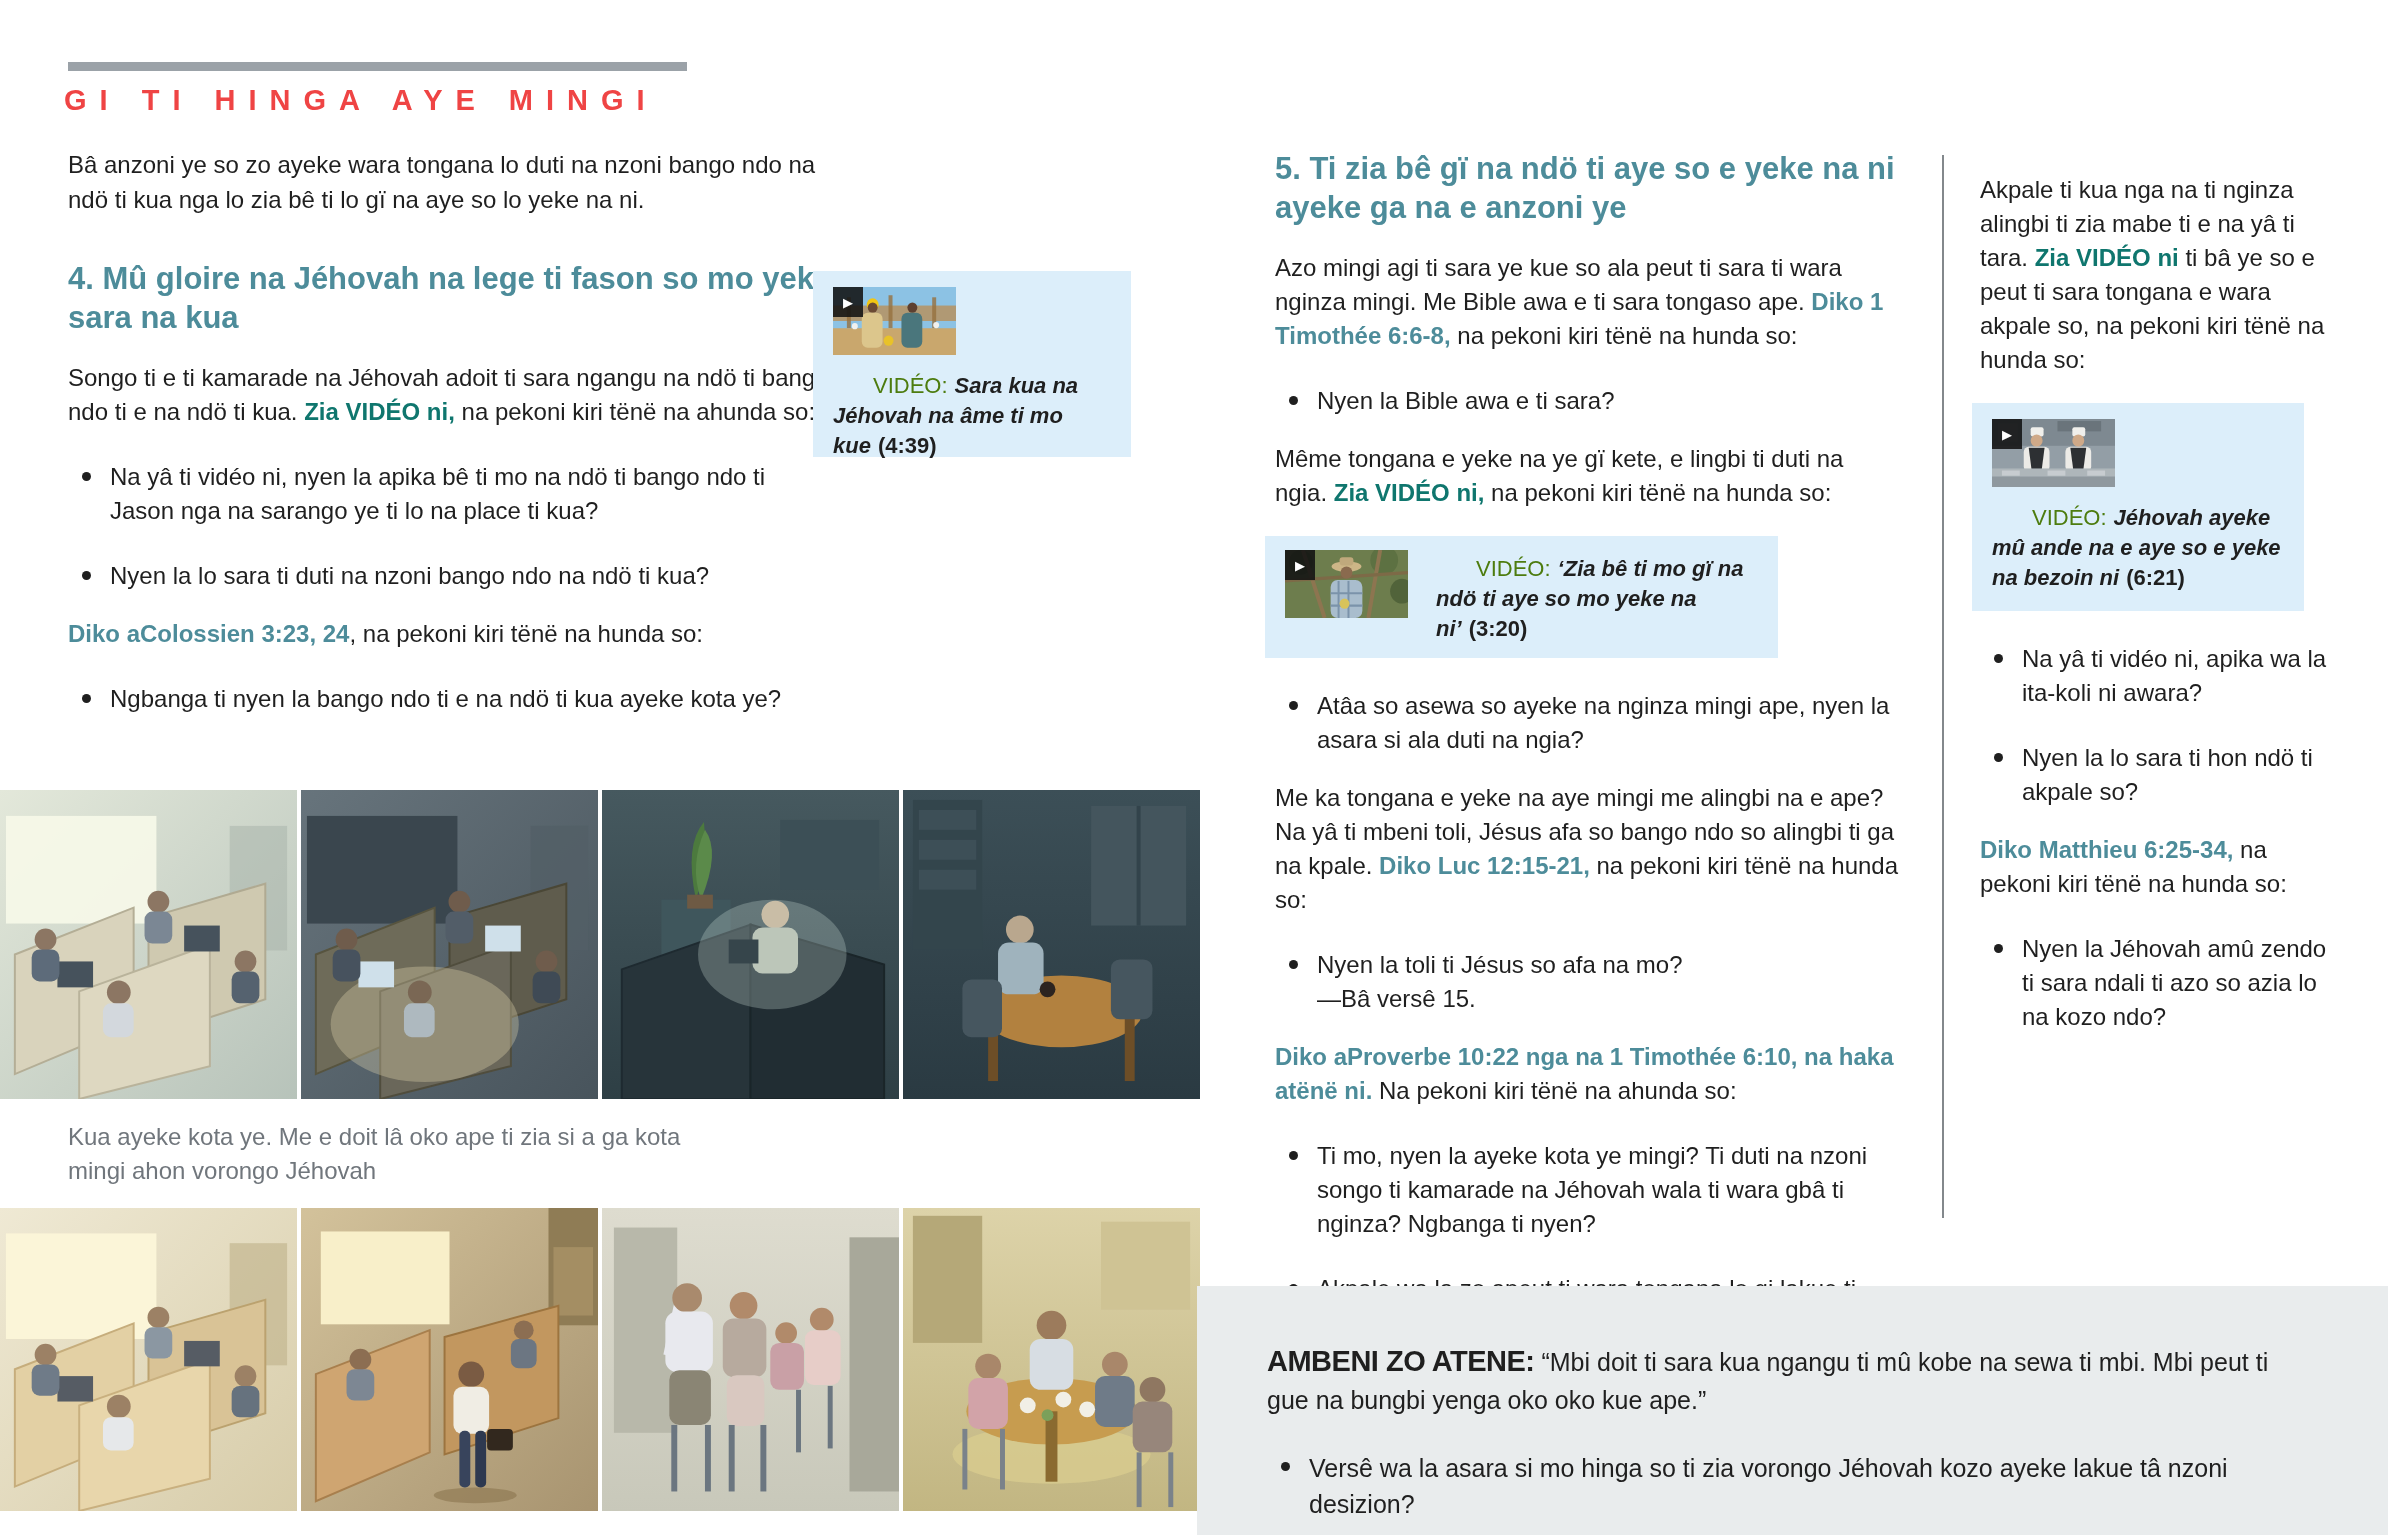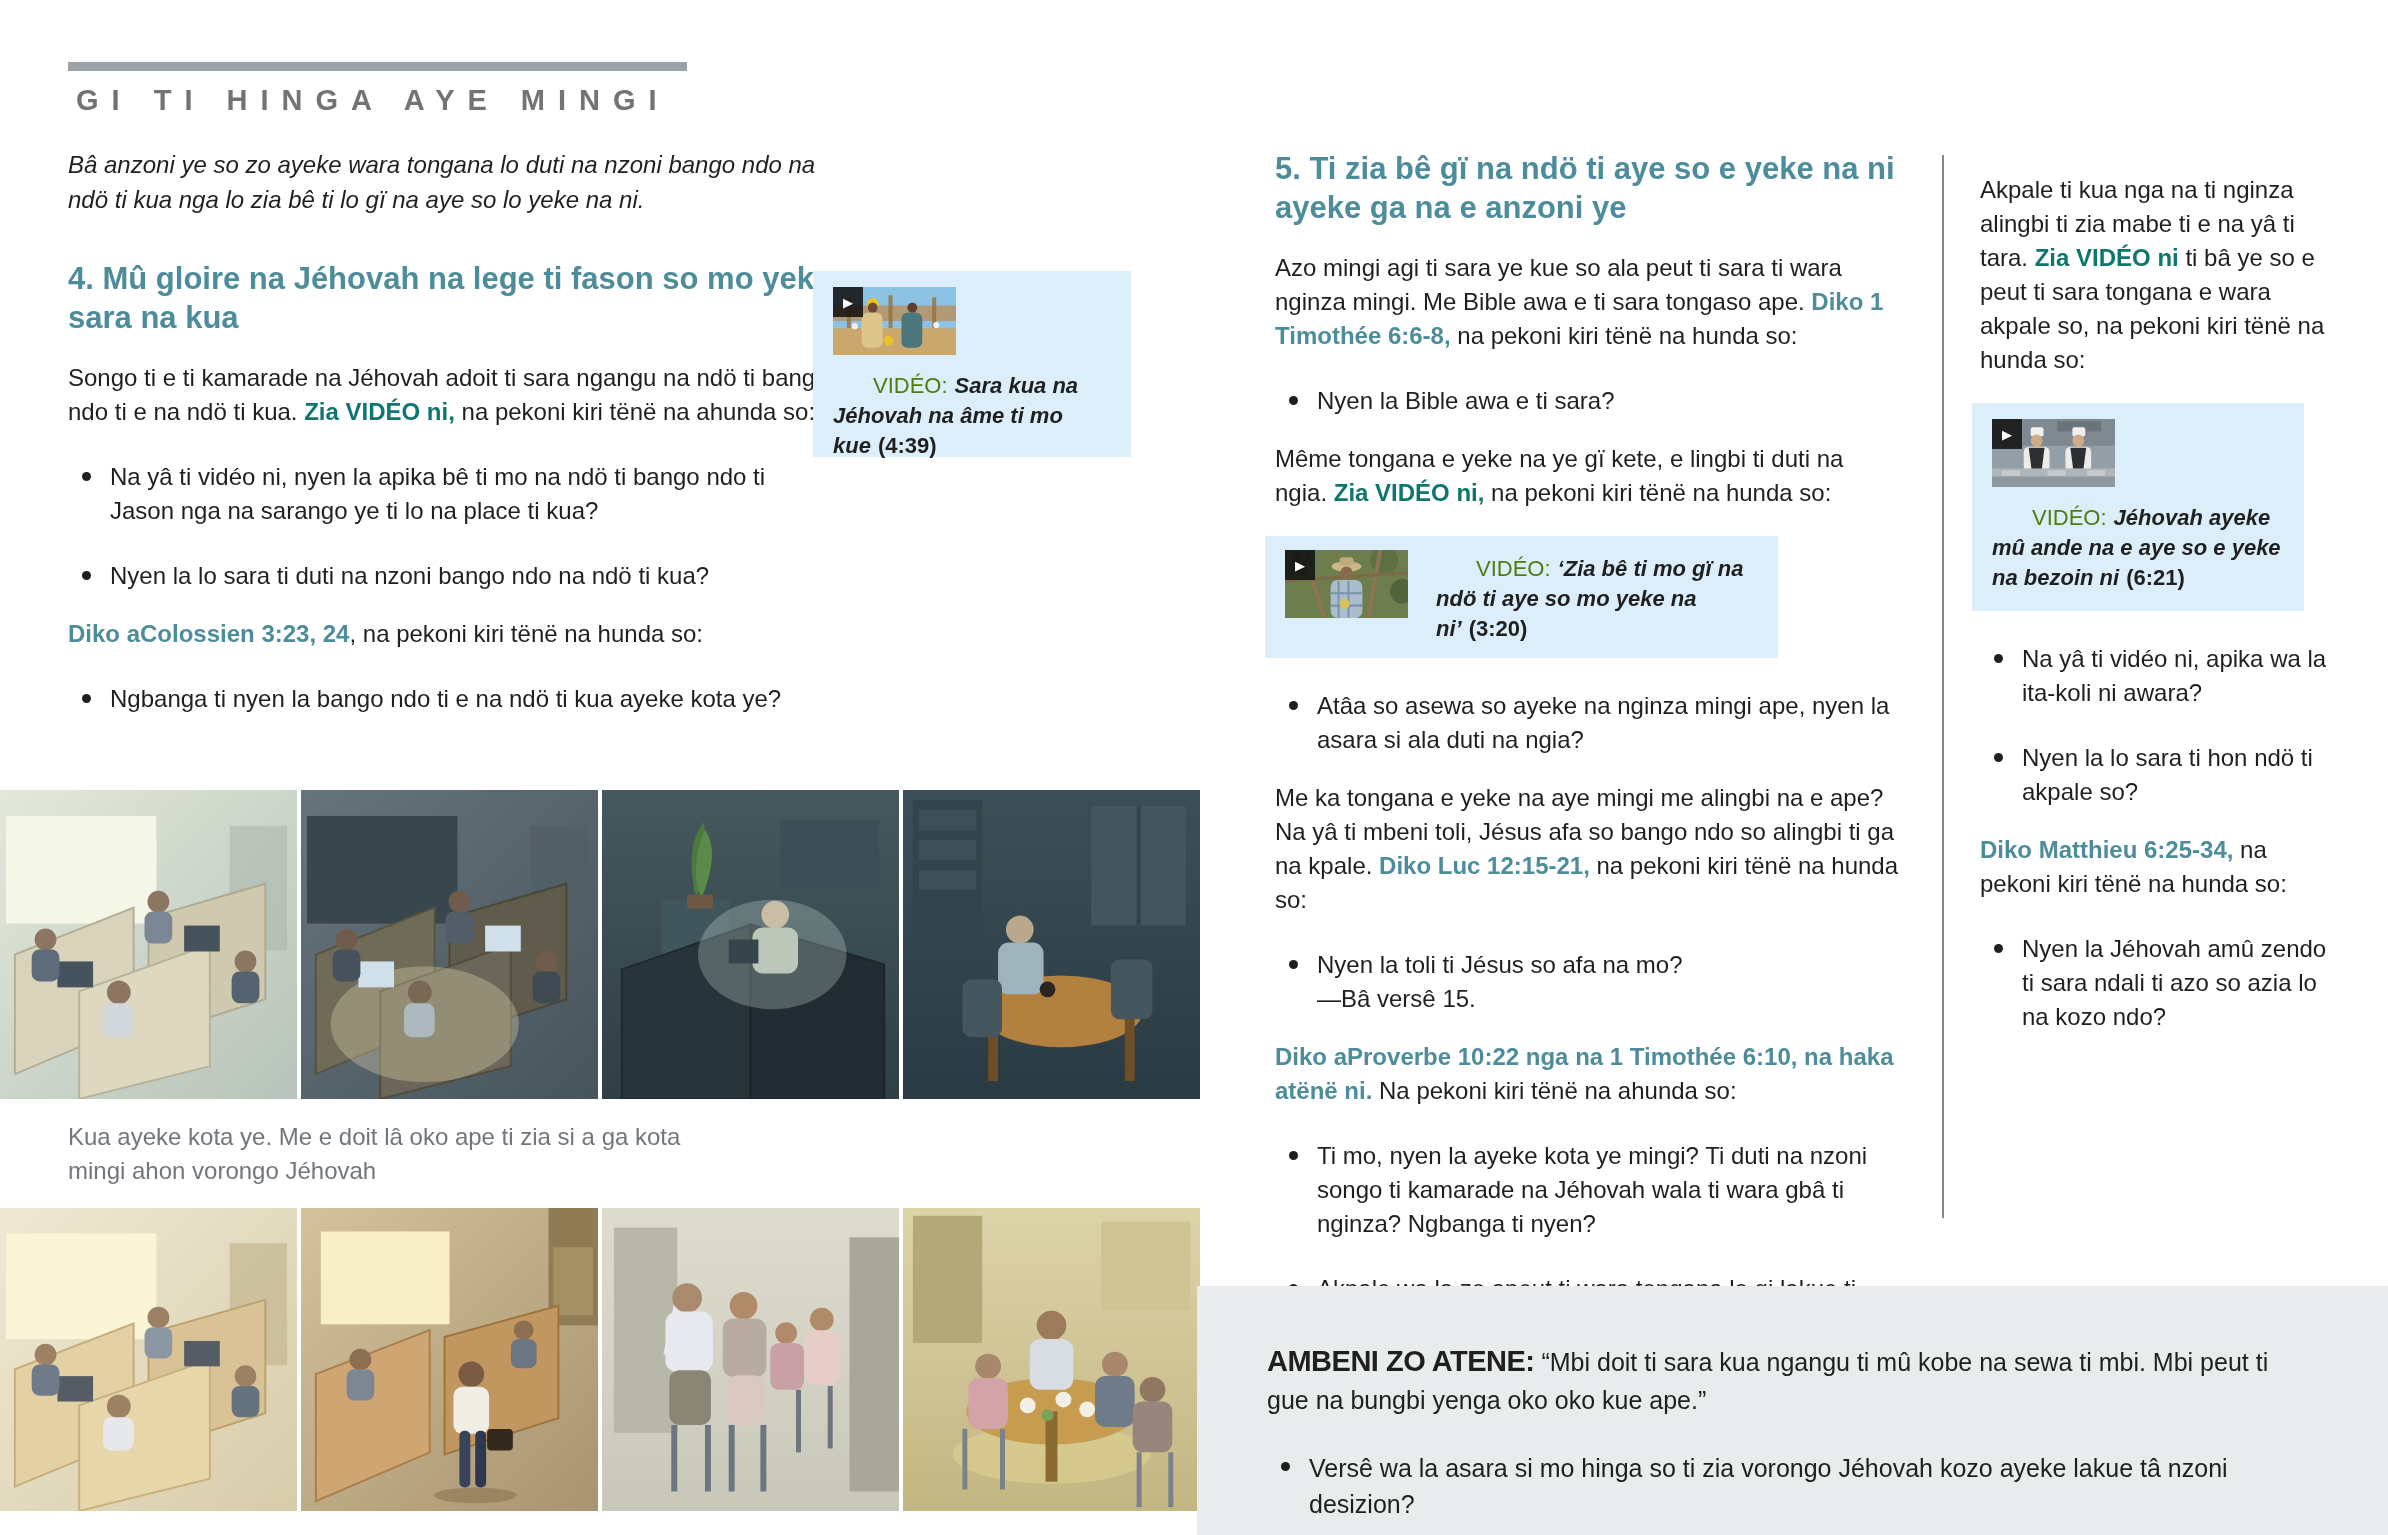--- a/index.html
+++ b/index.html
@@ -1,30 +1,30 @@
 <!DOCTYPE html>
 <html><head>
 <meta charset="utf-8">
 <style>
   html,body{margin:0;padding:0;background:#ffffff;}
   .page{position:relative;width:2388px;height:1535px;background:#ffffff;overflow:hidden;
         font-family:"Liberation Sans",sans-serif;color:#1f1f1f;}
 
   
   .kbar{position:absolute;left:68px;top:62px;width:619px;height:9px;background:#9ba2a8;}
-  .kicker{position:absolute;left:76px;top:84px;font-size:29px;font-weight:700;
-          letter-spacing:13px;color:#737373;white-space:nowrap;}
+  .kicker{position:absolute;left:64px;top:84px;font-size:29px;font-weight:700;
+          letter-spacing:13px;color:#ef4444;white-space:nowrap;}
 
   
   .col{position:absolute;}
   .col1{left:68px;top:147px;width:766px;}
   .col2{left:1275px;top:149px;width:625px;}
   .col3{left:1980px;top:149px;width:350px;}
 
-  .intro{font-size:24px;line-height:35px;margin:0;font-style:italic;}
+  .intro{font-size:24px;line-height:35px;margin:0;}
   h2.sec{margin:0;color:#4d8c9a;font-size:31px;line-height:39px;font-weight:700;}
   .col1 h2.sec{margin-top:42px;}
   p.body{font-size:24px;line-height:34px;margin:24px 0 0 0;}
   .vlink{color:#0f766e;font-weight:700;text-decoration:none;cursor:pointer;}
   .slink{color:#4d8c9a;font-weight:700;text-decoration:none;cursor:pointer;}
 
   ul.bul{list-style:none;margin:20px 0 0 0;padding:0;}
   ul.bul li{position:relative;padding-left:42px;font-size:24px;line-height:34px;margin-top:31px;}
   ul.bul li::before{content:"";position:absolute;left:14px;top:12px;width:9px;height:9px;
                     border-radius:50%;background:#1f1f1f;}

